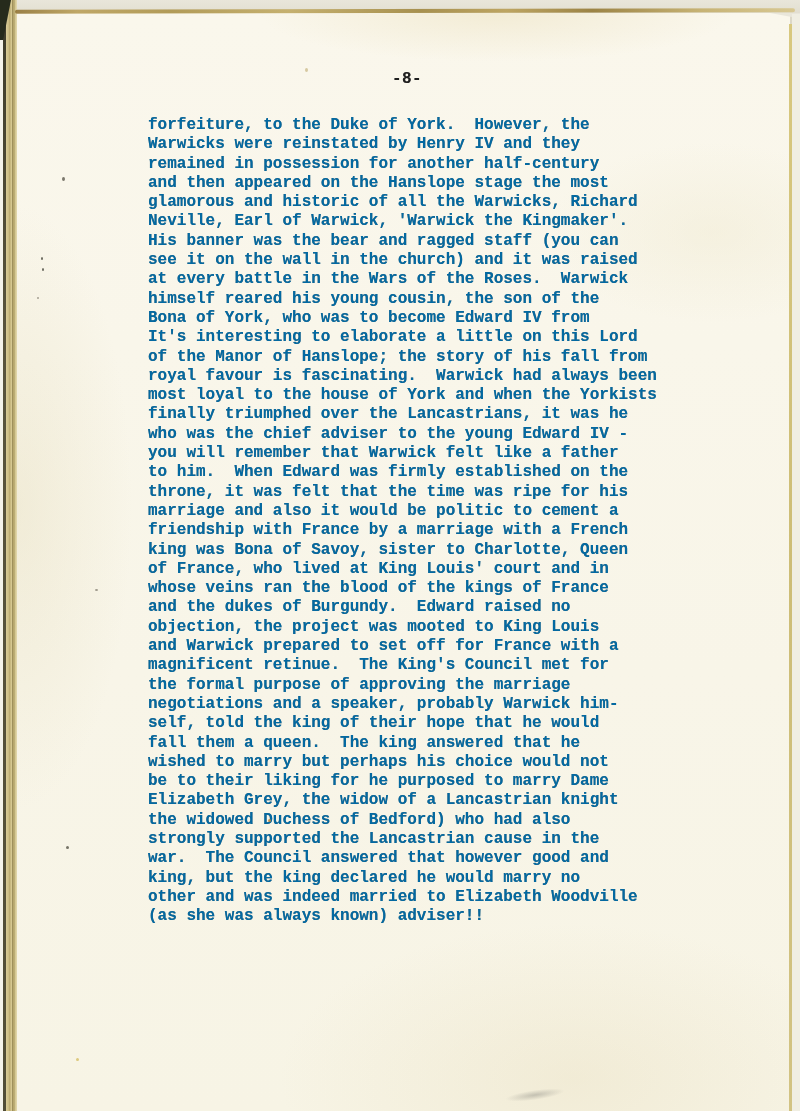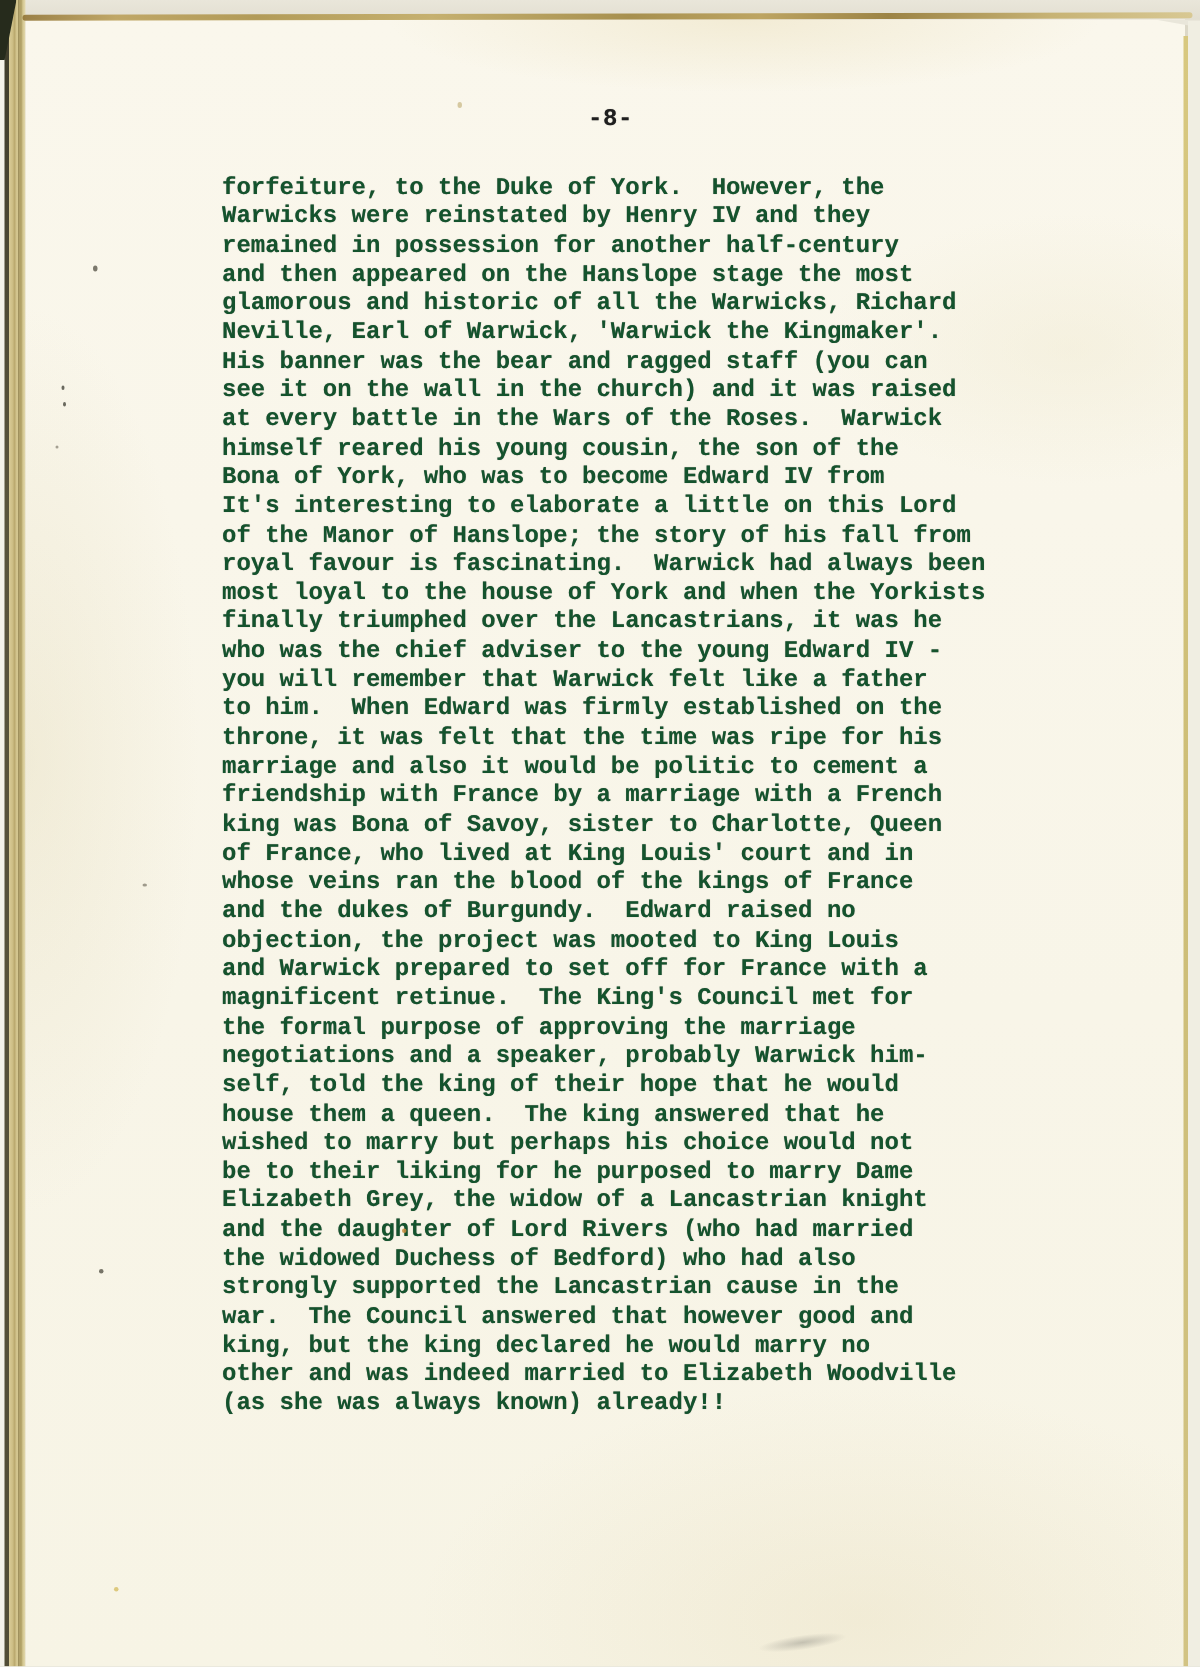--- a/index.html
+++ b/index.html
@@ -81,21 +81,21 @@
   
   .page-number {
     position: absolute; left: 392px; top: 70px;
     font-size: 16px; font-weight: bold; color: #1f1f1f;
     letter-spacing: 0.4px;
     text-shadow: 0 0 0.5px rgba(40,40,40,0.6);
   }
   
   .text-block {
     position: absolute; left: 148px; top: 116px; width: 540px;
-    font-size: 16px; font-weight: bold; color: #14532d;
+    font-size: 16px; font-weight: bold; color: #0369a1;
     text-shadow: 0 0 0.5px rgba(45,45,45,0.55);
   }
   .paragraph { margin: 0 0 0 0; }
   .paragraph + .paragraph { }
   .line {
     white-space: pre;
     height: 19.3px; line-height: 19.3px;
   }
   
   .speck { position: absolute; border-radius: 50%; }
@@ -163,31 +163,30 @@
         <div class="line">king was Bona of Savoy, sister to Charlotte, Queen</div>
         <div class="line">of France, who lived at King Louis' court and in</div>
         <div class="line">whose veins ran the blood of the kings of France</div>
         <div class="line">and the dukes of Burgundy.  Edward raised no</div>
         <div class="line">objection, the project was mooted to King Louis</div>
         <div class="line">and Warwick prepared to set off for France with a</div>
         <div class="line">magnificent retinue.  The King's Council met for</div>
         <div class="line">the formal purpose of approving the marriage</div>
         <div class="line">negotiations and a speaker, probably Warwick him-</div>
         <div class="line">self, told the king of their hope that he would</div>
-        <div class="line">house them a queen.  The king answered that he</div>
+        <div class="line">fall them a queen.  The king answered that he</div>
         <div class="line">wished to marry but perhaps his choice would not</div>
         <div class="line">be to their liking for he purposed to marry Dame</div>
         <div class="line">Elizabeth Grey, the widow of a Lancastrian knight</div>
-        <div class="line">and the daughter of Lord Rivers (who had married</div>
         <div class="line">the widowed Duchess of Bedford) who had also</div>
         <div class="line">strongly supported the Lancastrian cause in the</div>
         <div class="line">war.  The Council answered that however good and</div>
         <div class="line">king, but the king declared he would marry no</div>
         <div class="line">other and was indeed married to Elizabeth Woodville</div>
-        <div class="line">(as she was always known) already!!</div>
+        <div class="line">(as she was always known) adviser!!</div>
       </div>
     </div>
 
   <div class="speck sp1"></div>
   <div class="speck sp2"></div>
   <div class="speck sp3"></div>
   <div class="speck sp4"></div>
   <div class="speck sp5"></div>
   <div class="speck sp6"></div>
   <div class="speck sp7"></div>

